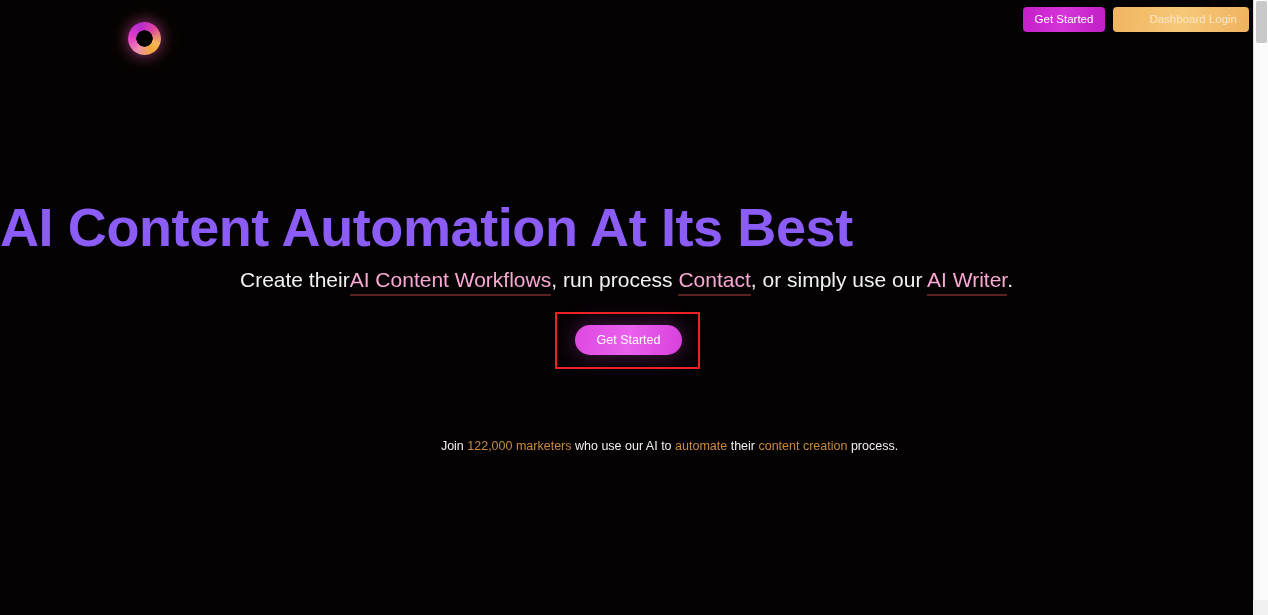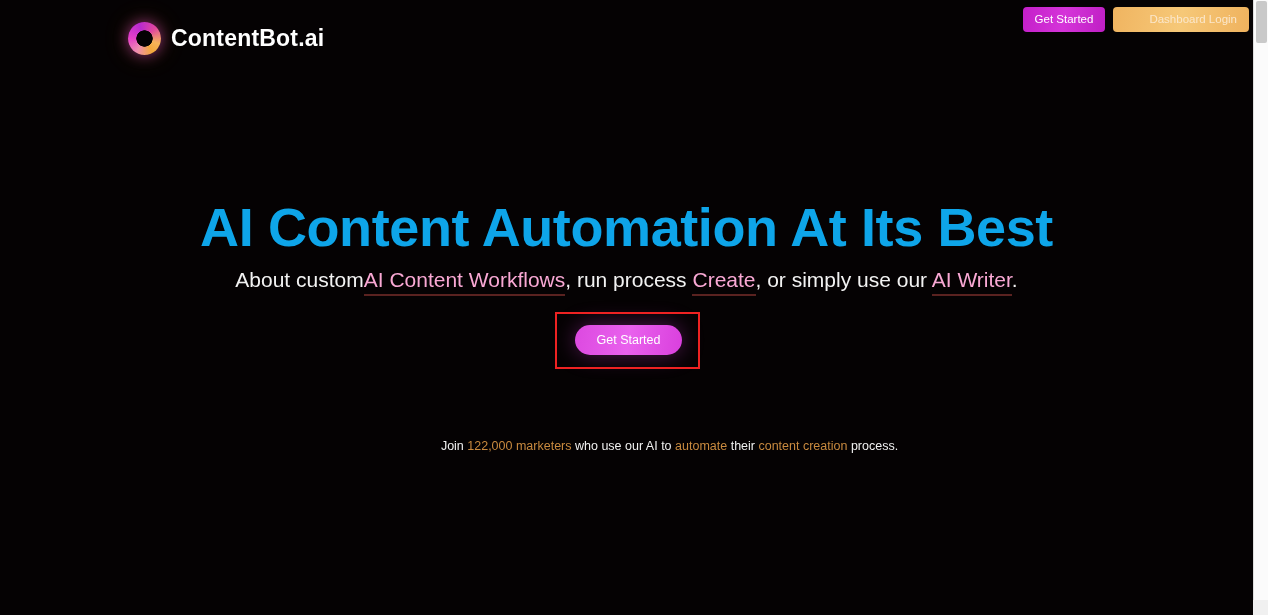--- a/index.html
+++ b/index.html
@@ -124,26 +124,25 @@
     top: 0;
     width: 1253px;
     height: 615px;
   }
 
   .hero-title {
     position: absolute;
     left: 0;
     top: 196px;
     width: 1253px;
-    text-align: center;
     font-size: 54px;
     line-height: 62px;
     font-weight: 700;
     letter-spacing: -0.4px;
-    color: #0ea5e9;
+    color: #8b5cf6;
     margin: 0;
   }
 
   .hero-sub {
     position: absolute;
     left: 0;
     top: 264px;
     width: 1253px;
     text-align: center;
     font-size: 21px;
@@ -243,36 +242,35 @@
 </style>
 </head>
 <body>
 
 <div id="page">
 
   <div class="navbar">
 
     <div class="brand">
       <span class="brand-mark"></span>
-      <span class="brand-text">ContentBot.ai</span>
     </div>
 
 
     <div class="nav-actions">
       <button class="btn-nav btn-get-started-nav">Get Started</button>
       <button class="btn-nav btn-dashboard-login">Dashboard Login</button>
     </div>
 
   </div>
 
   <div class="hero">
 
     <h1 class="hero-title">AI Content Automation At Its Best</h1>
 
-    <p class="hero-sub"><span>About custom</span><span class="hl">AI Content Workflows</span><span>, run process </span><span class="hl">Create</span><span>, or simply use our </span><span class="hl">AI Writer</span><span>.</span></p>
+    <p class="hero-sub"><span>Create their</span><span class="hl">AI Content Workflows</span><span>, run process </span><span class="hl">Contact</span><span>, or simply use our </span><span class="hl">AI Writer</span><span>.</span></p>
 
     <div class="cta-wrap">
       <button class="btn-hero-cta">Get Started</button>
       <div class="cta-highlight"></div>
     </div>
 
     <p class="social-proof"><span>Join </span><span class="accent">122,000 marketers</span><span> who use our AI to </span><span class="accent">automate</span><span> their </span><span class="accent">content creation</span><span> process.</span></p>
 
   </div>
 

